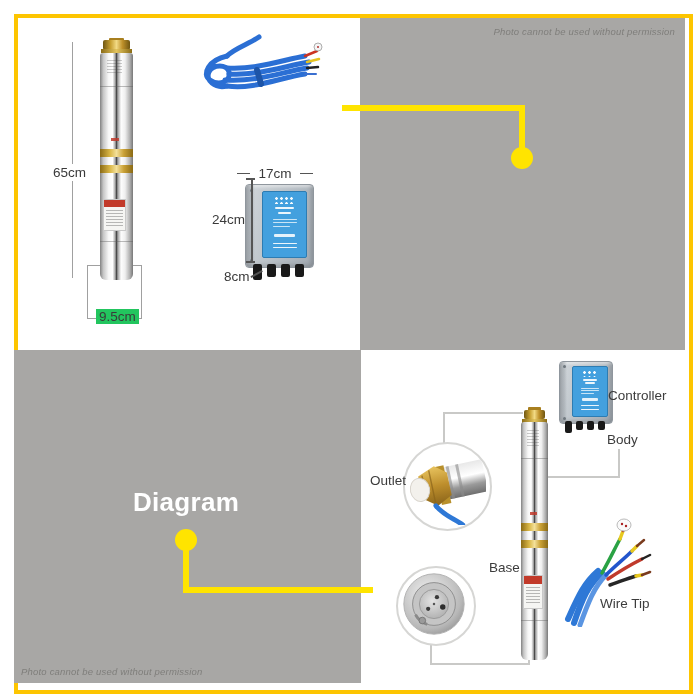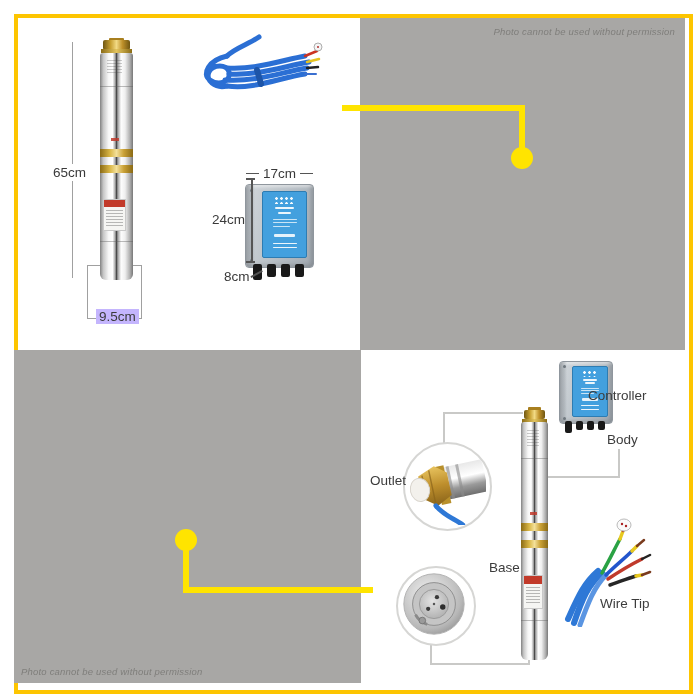--- a/index.html
+++ b/index.html
@@ -28,23 +28,23 @@
   .dia-h{left:183px;top:587px;width:190px;height:6px;}
   .ylabel{position:absolute;color:#fff;font-weight:bold;font-size:26px;text-align:center;letter-spacing:.3px;}
   .dim-label{left:415px;top:172px;width:220px;}
   .dia-label{left:84px;top:487px;width:204px;}
 
   
   .dim-text{position:absolute;font-size:13.5px;color:#3a3a3a;}
   .line-65{position:absolute;left:72px;top:42px;width:1px;height:236px;background:#a0a0a0;}
   .txt-65{left:50px;top:164px;background:#fff;padding:1px 3px;}
   .bracket-95{position:absolute;left:87px;top:265px;width:53px;height:52px;border:1px solid #a0a0a0;}
-  .txt-95{left:96px;top:309px;background:#c4b5fd;padding:0 3px;}
+  .txt-95{left:96px;top:309px;background:#22c55e;padding:0 3px;}
   .cable-caption{left:202px;top:99px;}
-  .c17{left:237px;top:166px;width:76px;display:flex;align-items:center;justify-content:flex-end;gap:4px;}
+  .c17{left:237px;top:166px;width:76px;display:flex;align-items:center;justify-content:space-between;gap:4px;}
   .c17 .dash{width:13px;height:1.5px;background:#555;}
   .c24-line{position:absolute;left:251px;top:179px;width:1.5px;height:83px;background:#555;}
   .c24-tick{position:absolute;width:9px;height:1.5px;background:#555;}
   .c24-tt{left:246px;top:178px;} .c24-tb{left:246px;top:261px;}
   .txt-24{left:212px;top:212px;}
   .txt-8{left:224px;top:269px;}
   .c8-tick{position:absolute;left:250px;top:273px;width:13px;height:1.5px;background:#555;transform:rotate(-28deg);}
 
   
   .pump{position:absolute;}
@@ -101,21 +101,21 @@
   .bd-h{left:548px;top:476px;width:72px;height:2px;}
   .bs-v1{left:430px;top:640px;width:2px;height:25px;}
   .bs-h{left:430px;top:663px;width:100px;height:2px;}
   .bs-v2{left:528px;top:645px;width:2px;height:20px;}
   .callout{position:absolute;border-radius:50%;border:2px solid #d6d6d4;background:#fff;overflow:hidden;}
   .outlet-circle{left:403px;top:442px;width:85px;height:85px;}
   .base-circle{left:396px;top:566px;width:76px;height:76px;}
   .wiretip{position:absolute;left:562px;top:515px;width:92px;height:112px;}
   .cable{position:absolute;left:197px;top:34px;width:128px;height:66px;}
   .lab{position:absolute;font-size:13.5px;color:#3c3c3c;}
-  .lab-controller{left:588px;top:388px;}
+  .lab-controller{left:608px;top:388px;}
   .lab-body{left:607px;top:432px;}
   .lab-outlet{left:370px;top:473px;}
   .lab-base{left:476px;top:560px;margin-left:13px;}
   .lab-wiretip{left:600px;top:596px;}
 </style>
 </head>
 <body>
 
 <div class="canvas">
 
@@ -203,20 +203,21 @@
   <div class="c24-tick c24-tt"></div>
   <div class="c24-tick c24-tb"></div>
   <div class="dim-text txt-24">24cm</div>
   <div class="dim-text txt-8">8cm</div>
   <div class="c8-tick"></div>
 
   <div class="yline dim-h"></div>
   <div class="yline dim-v"></div>
   <div class="ydot dim-dot"></div>
 
+  <div class="ylabel dia-label">Diagram</div>
   <div class="ydot dia-dot"></div>
   <div class="yline dia-v"></div>
   <div class="yline dia-h"></div>
 
   <div class="gline ol-v"></div>
   <div class="gline ol-h"></div>
   <div class="gline bd-v"></div>
   <div class="gline bd-h"></div>
   <div class="gline bs-v1"></div>
   <div class="gline bs-h"></div>

